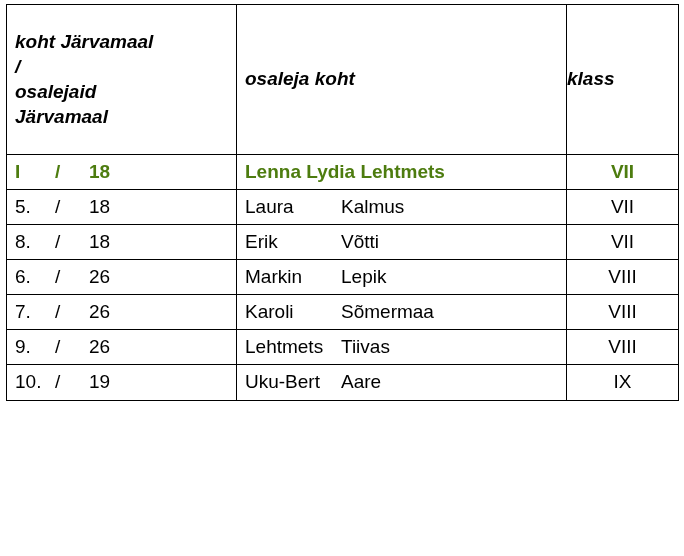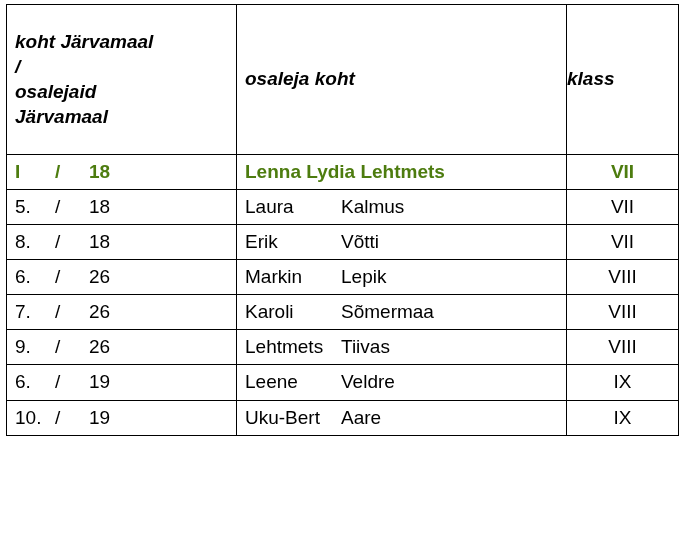--- a/index.html
+++ b/index.html
@@ -146,24 +146,19 @@
           <td class="place"><span class="rank">7.</span><span class="slash">/</span><span class="total">26</span></td>
           <td class="name"><span class="first">Karoli</span><span class="last">Sõmermaa</span></td>
           <td class="klass">VIII</td>
         </tr>
         <tr>
           <td class="place"><span class="rank">9.</span><span class="slash">/</span><span class="total">26</span></td>
           <td class="name"><span class="first">Lehtmets</span><span class="last">Tiivas</span></td>
           <td class="klass">VIII</td>
         </tr>
         <tr>
-          <td class="place"><span class="rank">6.</span><span class="slash">/</span><span class="total">19</span></td>
-          <td class="name"><span class="first">Leene</span><span class="last">Veldre</span></td>
-          <td class="klass">IX</td>
-        </tr>
-        <tr>
           <td class="place"><span class="rank">10.</span><span class="slash">/</span><span class="total">19</span></td>
           <td class="name"><span class="first">Uku-Bert</span><span class="last">Aare</span></td>
           <td class="klass">IX</td>
         </tr>
       </tbody>
   </table>
 </div>
 
 </body></html>

